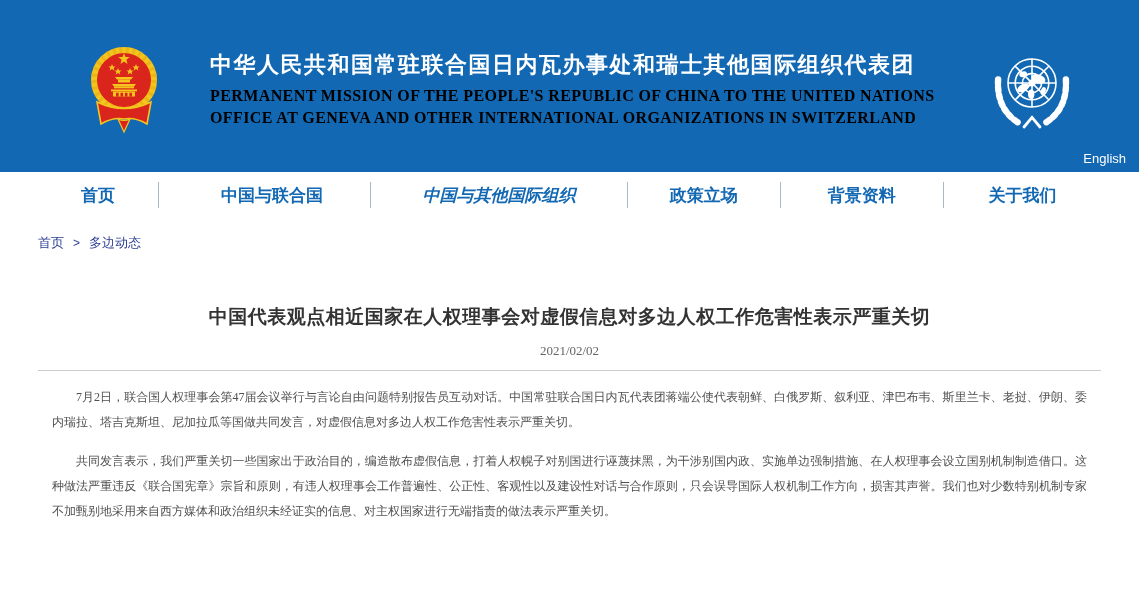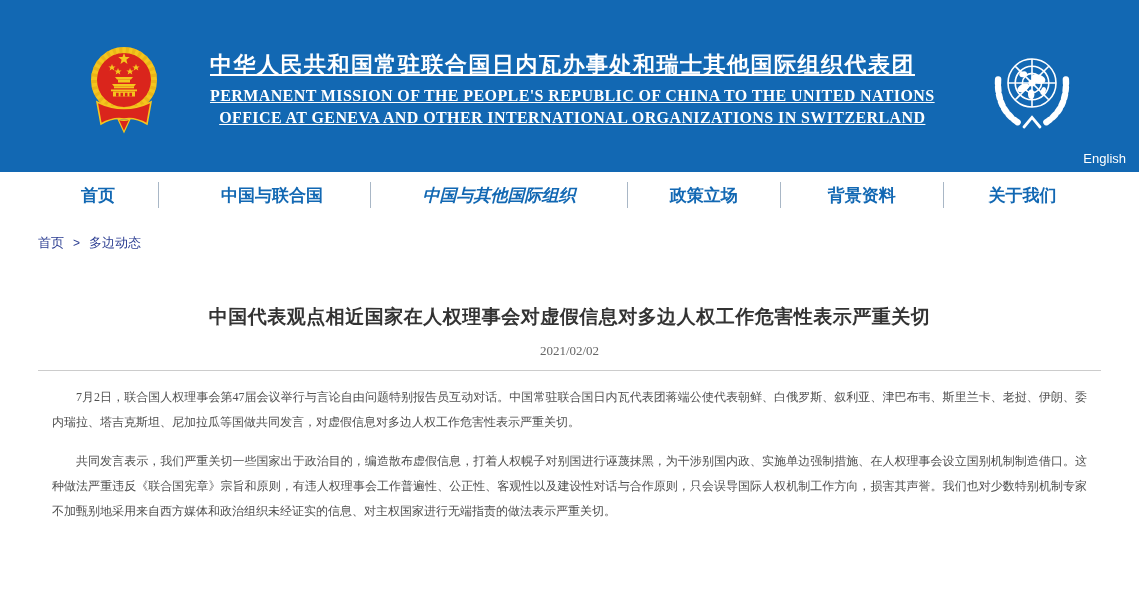--- a/index.html
+++ b/index.html
@@ -8,31 +8,31 @@
   .page {
     position: relative; width: 1139px; height: 601px;
     background: #fff; overflow: hidden; margin: 0 auto;
   }
 
   
   .header {
     position: relative; height: 172px; background: #1268b3; color: #fff;
   }
   .emblem { position: absolute; left: 88px; top: 40px; width: 72px; height: 96px; }
-  .header-titles { position: absolute; left: 210px; top: 50px; text-decoration: underline; }
+  .header-titles { position: absolute; left: 210px; top: 50px; }
   .title-zh {
     font-size: 22px; font-weight: bold; letter-spacing: 1.5px;
     white-space: nowrap; color: #fff;
   }
   .title-en {
     font-family: "Liberation Serif", "DejaVu Serif", serif;
     font-size: 16px; font-weight: bold; letter-spacing: 0.4px;
-    margin-top: 7px; white-space: nowrap; color: #ffffff;
+    margin-top: 7px; white-space: nowrap; color: #000000;
   }
-  .title-en.second { margin-top: 4px; text-align: center; }
+  .title-en.second { margin-top: 4px; }
   .un-logo { position: absolute; left: 984px; top: 44px; width: 96px; height: 94px; }
   .english-link {
     position: absolute; right: 13px; bottom: 6px;
     font-size: 13px; color: #fff; text-decoration: none; cursor: pointer;
   }
 
   
   .navbar {
     height: 46px; display: flex; align-items: center;
     padding: 0 38px; background: #fff;

